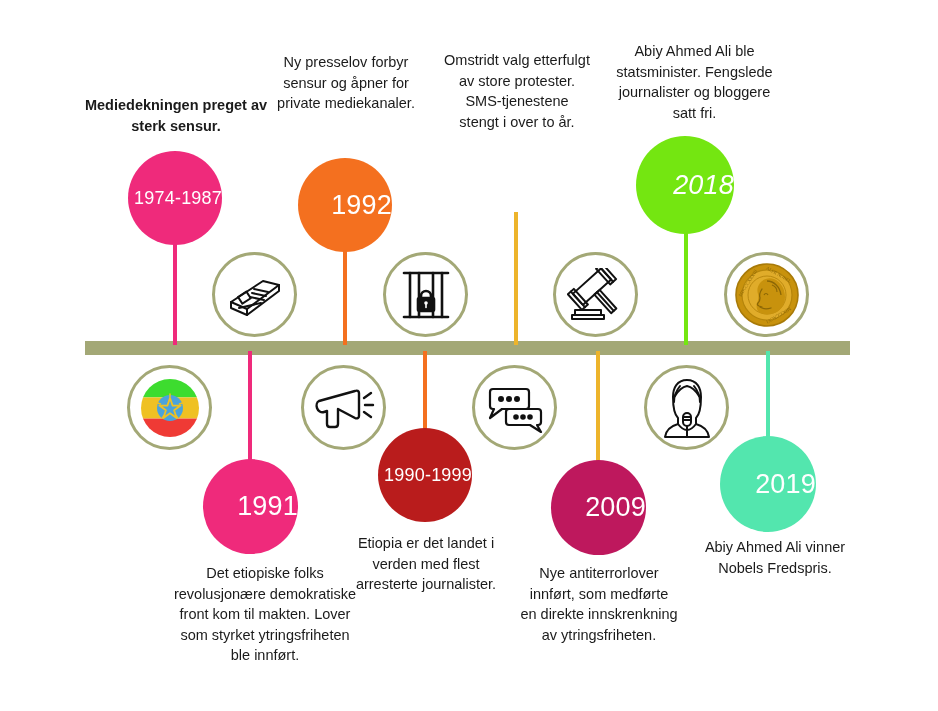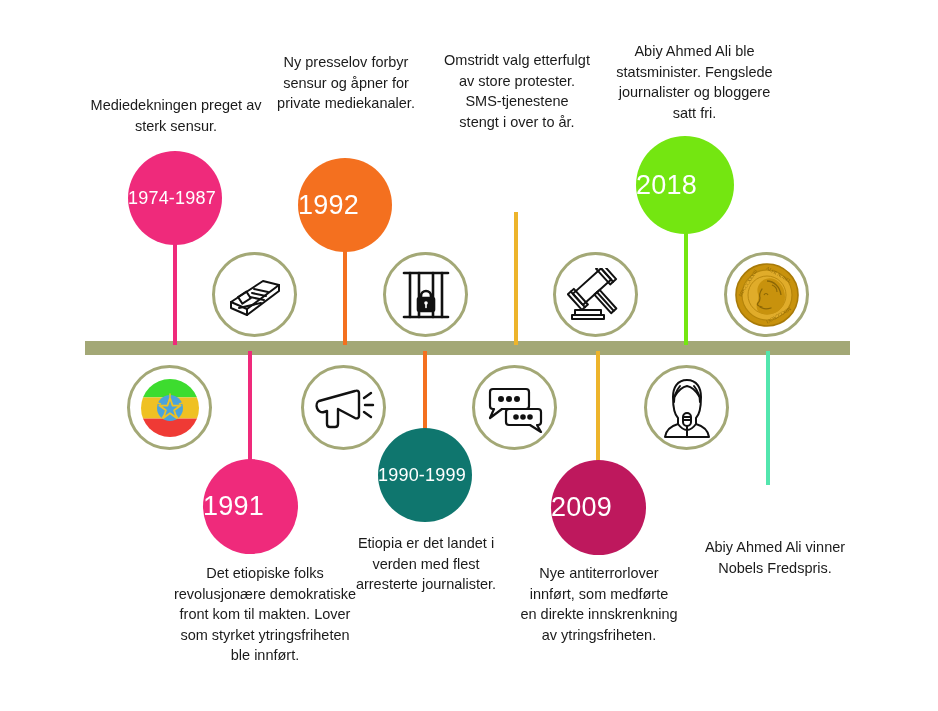--- a/index.html
+++ b/index.html
@@ -29,21 +29,21 @@
     position: absolute;
     width: 4px;
   }
 
   
   .bubble {
     position: absolute;
     border-radius: 50%;
     display: flex;
     align-items: center;
-    justify-content: flex-start;
+    justify-content: flex-end;
     color: #ffffff;
     font-weight: 400;
     letter-spacing: 0.2px;
     line-height: 1;
     text-align: center;
     box-sizing: border-box;
   }
   .bubble.big-year { font-size: 27px; }
   .bubble.range-year { font-size: 18px; }
 
@@ -233,38 +233,41 @@
 
   <div class="bubble range-year" style="left:128px; top:151px; width:94px; height:94px; background:#ef2a7b;">
     <span>1974-1987</span>
   </div>
 
   <div class="bubble big-year" style="left:298px; top:158px; width:94px; height:94px; background:#f4701f;">
     <span>1992</span>
   </div>
 
 
-  <div class="bubble big-year" style="left:636px; top:136px; width:98px; height:98px; background:#74e611;">
+  <div class="bubble big-year" style="left:636px; top:136px; width:98px; height:98px; background:#74e611;font-style:italic;">
     <span>2018</span>
   </div>
 
   <div class="bubble big-year" style="left:203px; top:459px; width:95px; height:95px; background:#ef2a7b;">
     <span>1991</span>
   </div>
 
-  <div class="bubble range-year" style="left:378px; top:428px; width:94px; height:94px; background:#0f766e;">
+  <div class="bubble range-year" style="left:378px; top:428px; width:94px; height:94px; background:#b91c1c;">
     <span>1990-1999</span>
   </div>
 
   <div class="bubble big-year" style="left:551px; top:460px; width:95px; height:95px; background:#be185d;">
     <span>2009</span>
   </div>
 
-
-  <div class="caption" style="left:82px; top:95px; width:188px;">Mediedekningen preget av sterk sensur.</div>
+  <div class="bubble big-year" style="left:720px; top:436px; width:96px; height:96px; background:#53e6ae;">
+    <span>2019</span>
+  </div>
+
+  <div class="caption" style="left:82px; top:95px; width:188px;font-weight:bold;">Mediedekningen preget av sterk sensur.</div>
 
   <div class="caption" style="left:272px; top:52px; width:148px;">Ny presselov forbyr sensur og åpner for private mediekanaler.</div>
 
   <div class="caption" style="left:444px; top:50px; width:146px;">Omstridt valg etterfulgt av store protester. SMS-tjenestene stengt i over to år.</div>
 
   <div class="caption" style="left:612px; top:41px; width:165px;">Abiy Ahmed Ali ble statsminister. Fengslede journalister og bloggere satt fri.</div>
 
   <div class="caption" style="left:170px; top:563px; width:190px;">Det etiopiske folks revolusjonære demokratiske front kom til makten. Lover som styrket ytringsfriheten ble innført.</div>
 
   <div class="caption" style="left:346px; top:533px; width:160px;">Etiopia er det landet i verden med flest arresterte journalister.</div>

